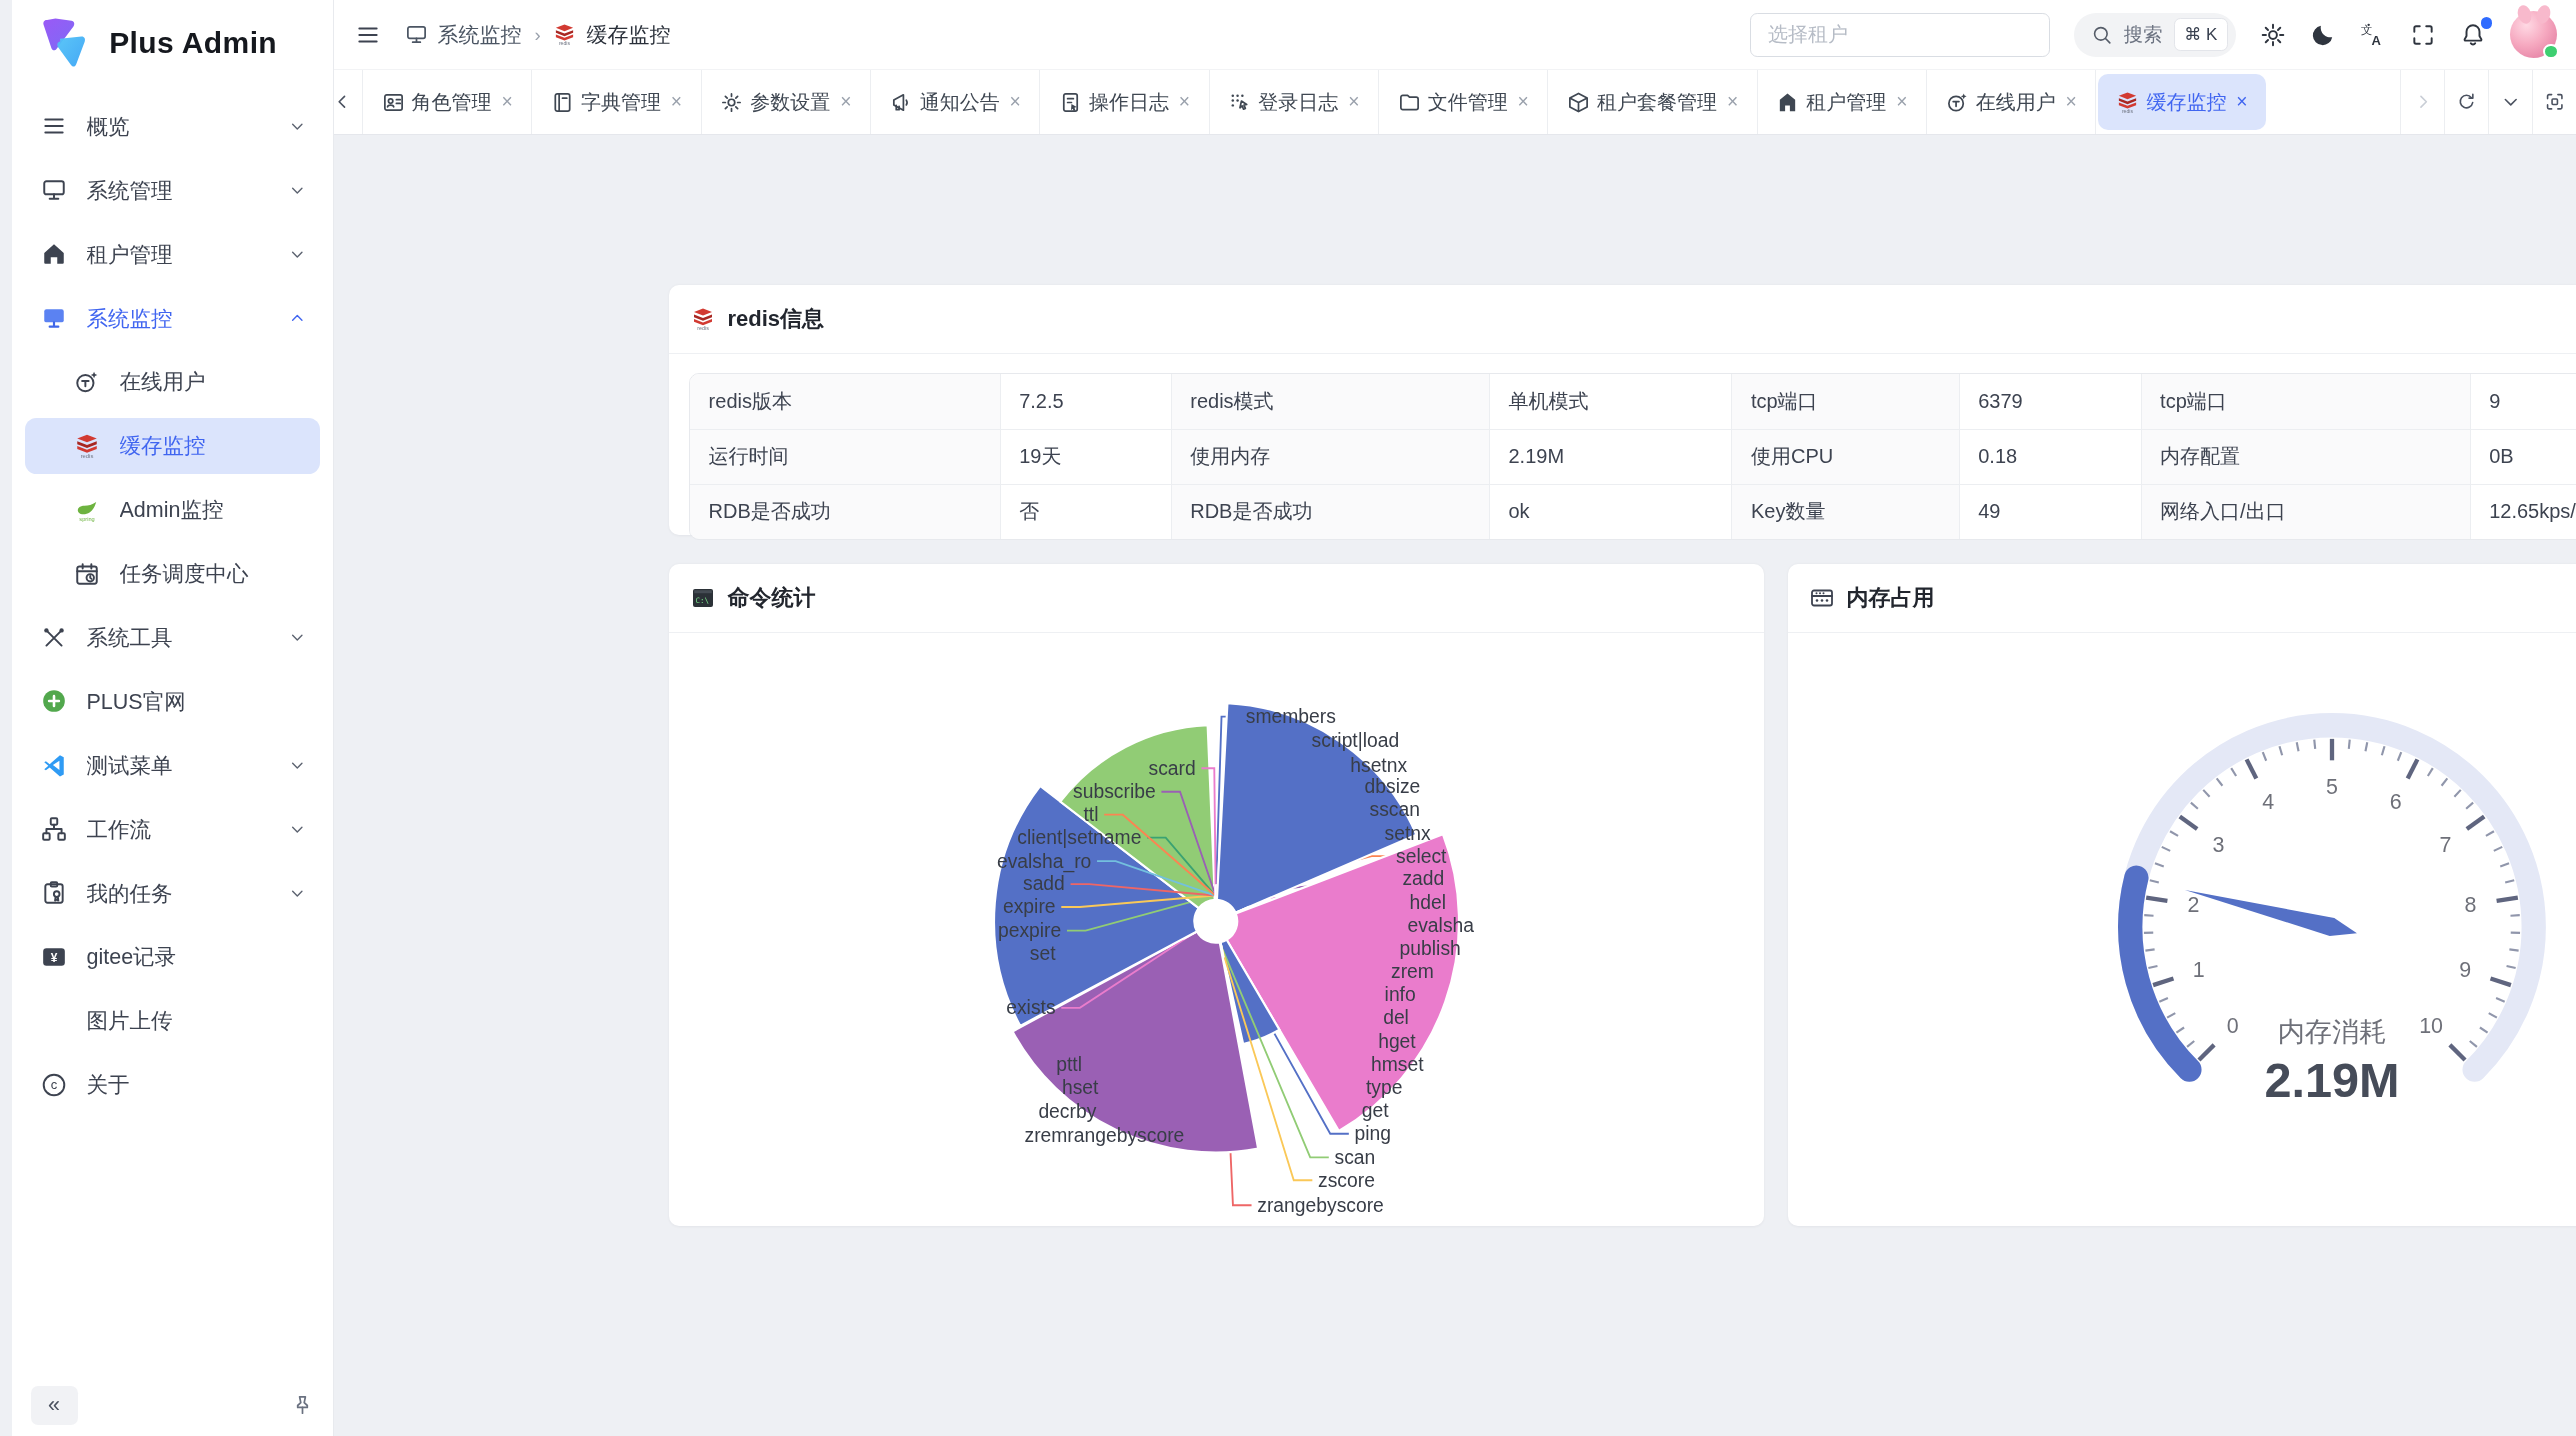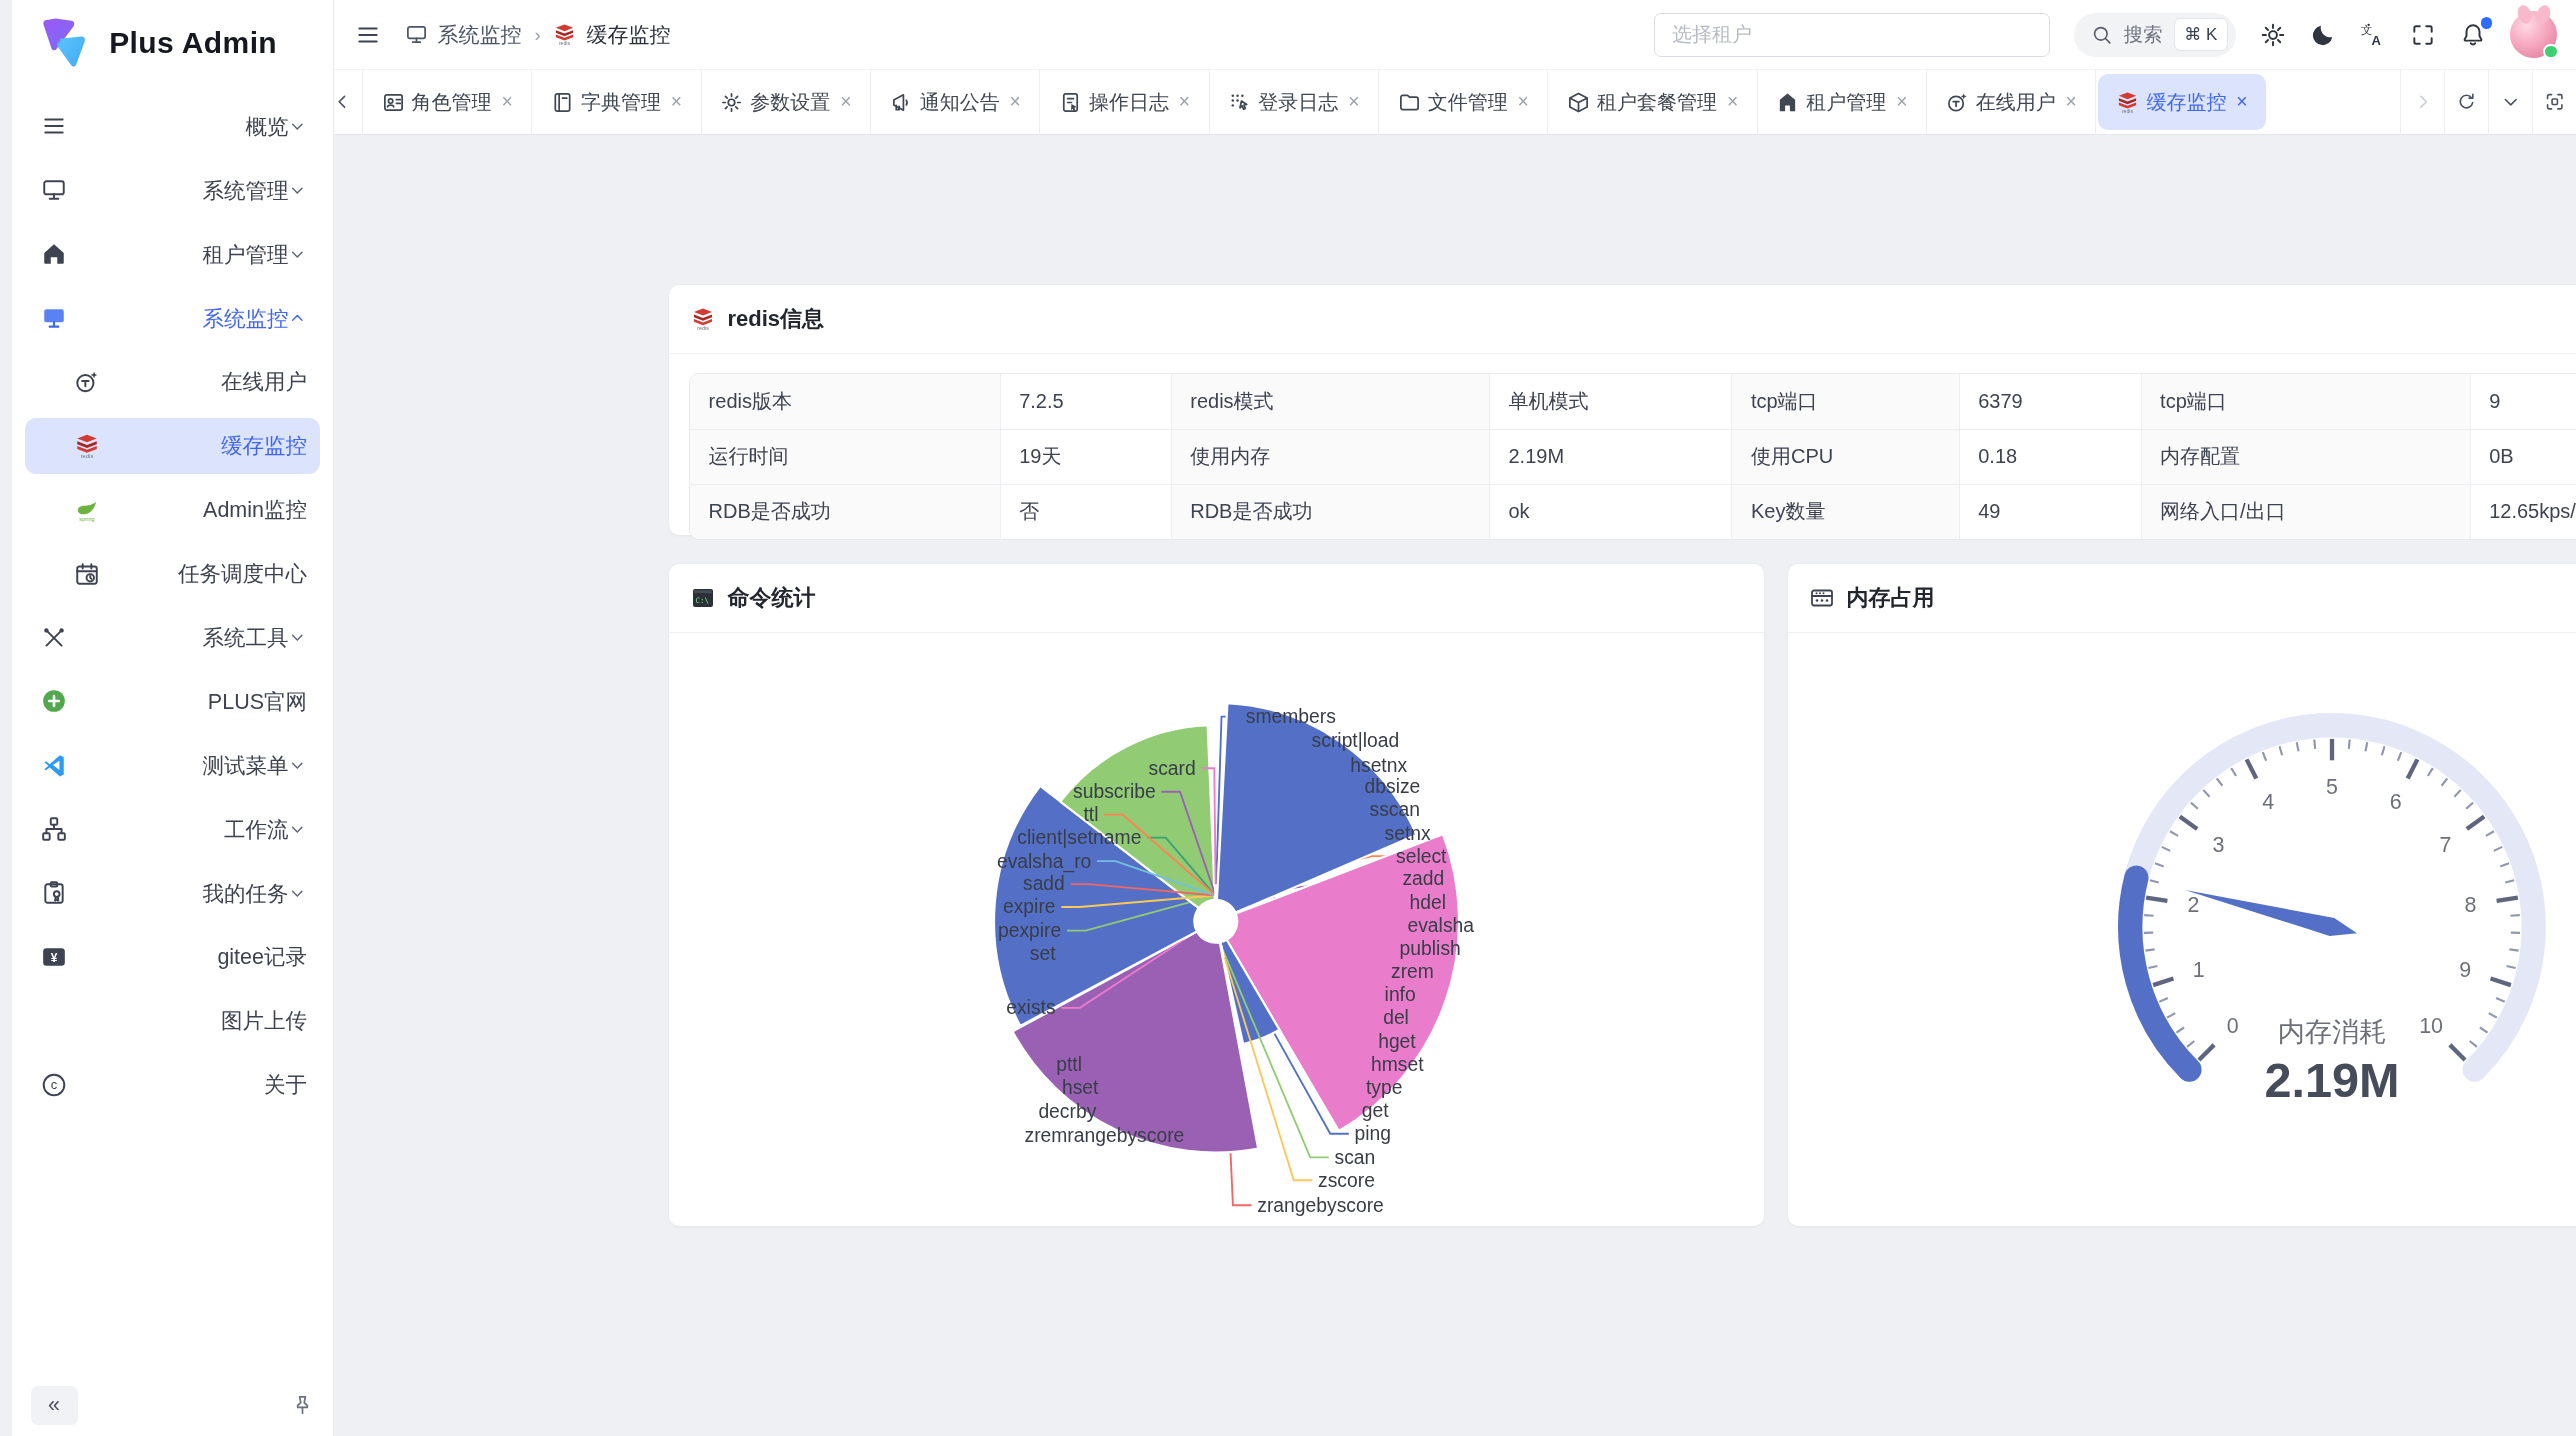--- a/index.html
+++ b/index.html
@@ -13,39 +13,39 @@
   svg .s { fill:none; stroke:currentColor; stroke-width:1.8; stroke-linecap:round; stroke-linejoin:round; }
 
   
   .sidebar { position:absolute; left:12px; top:0; width:322px; height:1437px; background:#fff; border-right:0.7px solid #e8eaee; z-index:5; }
   .logo-row { display:flex; align-items:center; gap:15.7px; padding:15.7px 21.5px 7.2px 21.5px; }
   .logo-title { font-size:30px; font-weight:bold; color:#15181e; letter-spacing:0.4px; }
   .nav { padding:21.5px 13px 0 13px; }
   .nav-item { display:flex; align-items:center; height:56px; margin-bottom:7.9px; padding:0 13px; border-radius:11.4px; font-size:21.5px; color:#3d4350; cursor:pointer; }
   .nav-item .ic { width:31.5px; display:flex; justify-content:center; align-items:center; margin-right:17px; flex:none; }
   .nav-item .ic svg { width:26px; height:26px; }
-  .nav-item .lbl { flex:1; white-space:nowrap; overflow:hidden;text-align:right; }
+  .nav-item .lbl { flex:1; white-space:nowrap; overflow:hidden; }
   .nav-item .chev { color:#5c6370; }
   .nav-item .chev svg { width:18.6px; height:18.6px; }
   .nav-item.parent-active, .nav-item.parent-active .chev { color:#4065f0; }
   .nav-item.sub { padding-left:46px; }
   .nav-item.active { background:#dbe4fc; color:#4065f0; }
   .side-bottom { position:absolute; left:0; right:0; bottom:0; height:63px; display:flex; align-items:center; justify-content:space-between; padding:0 18.6px; }
   .collapse-btn { width:47px; height:39px; background:#f1f2f5; border-radius:7.2px; display:flex; align-items:center; justify-content:center; font-size:21.5px; color:#4b5260; cursor:pointer; }
   .pin-btn { color:#6a7180; cursor:pointer; } .pin-btn svg { width:23px; height:23px; }
 
   
   .header { position:absolute; left:323px; top:0; right:0; height:69px; background:#fff; display:flex; align-items:center; padding:0 18.6px 0 31.5px; z-index:4; }
   .hamburger { color:#3d4350; cursor:pointer; margin-right:24px; } .hamburger svg{ width:26px; height:26px; }
   .crumb { display:flex; align-items:center; gap:10px; font-size:21px; color:#4b5563; }
   .crumb .ci svg { width:23px; height:23px; }
   .crumb .sep { color:#9aa1ac; font-size:18.6px; padding:0 2.9px; }
   .crumb .cur { color:#2a303a; }
   .hd-right { margin-left:auto; display:flex; align-items:center; gap:24px; }
-  .tenant-input { width:396px; height:44px; border:0.7px solid #d9dde3; border-radius:7.2px; font-size:20px; padding:0 17px; color:#333; outline:none; background:#fff; font-family:inherit; }
+  .tenant-input { width:300px; height:44px; border:0.7px solid #d9dde3; border-radius:7.2px; font-size:20px; padding:0 17px; color:#333; outline:none; background:#fff; font-family:inherit; }
   .tenant-input::placeholder { color:#b6bcc6; }
   .search-pill { height:44px; background:#f2f3f5; border-radius:22px; display:flex; align-items:center; gap:11.4px; padding:0 8.6px 0 17px; cursor:pointer;justify-content:flex-end; }
   .search-pill .mag { color:#555c68; } .search-pill .mag svg { width:21.5px; height:21.5px; }
   .search-pill .txt { font-size:19.3px; color:#6b7280; }
   .kbd { background:#fff; border:0.7px solid #e3e5ea; border-radius:6.4px; height:33px; min-width:54px; display:flex; align-items:center; justify-content:center; font-size:17px; color:#394150; padding:0 7.2px; }
   .hicon { color:#2f353f; cursor:pointer; position:relative; } .hicon svg { width:26px; height:26px; }
   .hicon .dot { position:absolute; top:-4.3px; right:-5.7px; width:11.4px; height:11.4px; border-radius:50%; background:#2f6bff; }
   .avatar { width:47px; height:47px; border-radius:50%; position:relative; cursor:pointer;
     background:radial-gradient(circle at 35% 30%, #ffd9e4 0%, #f6a9c0 45%, #e98bab 75%, #d97898 100%); }
   .avatar .ear1,.avatar .ear2 { position:absolute; width:13px; height:18.6px; border-radius:50%; background:#f8b9cc; top:-5.7px; }

